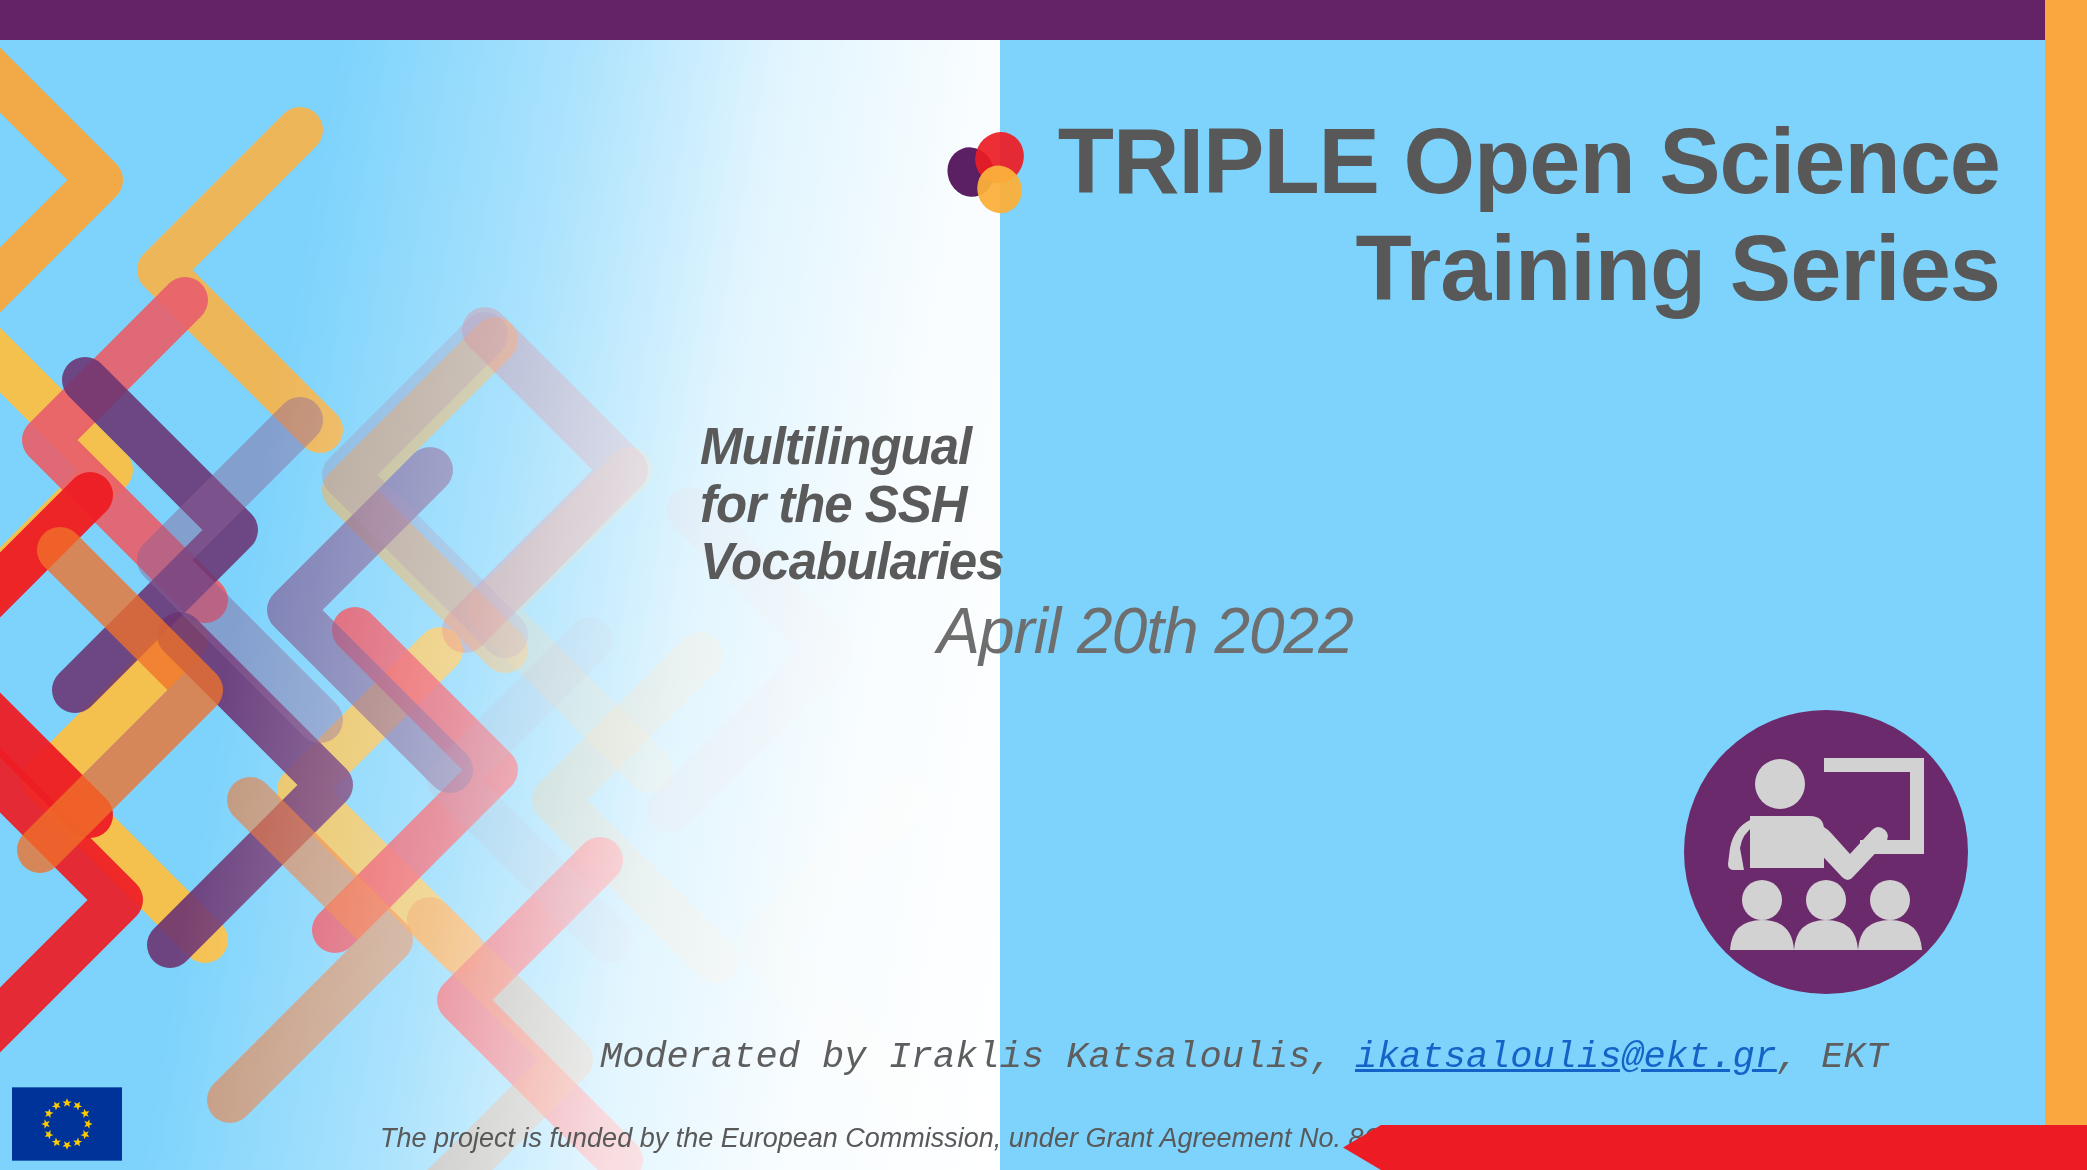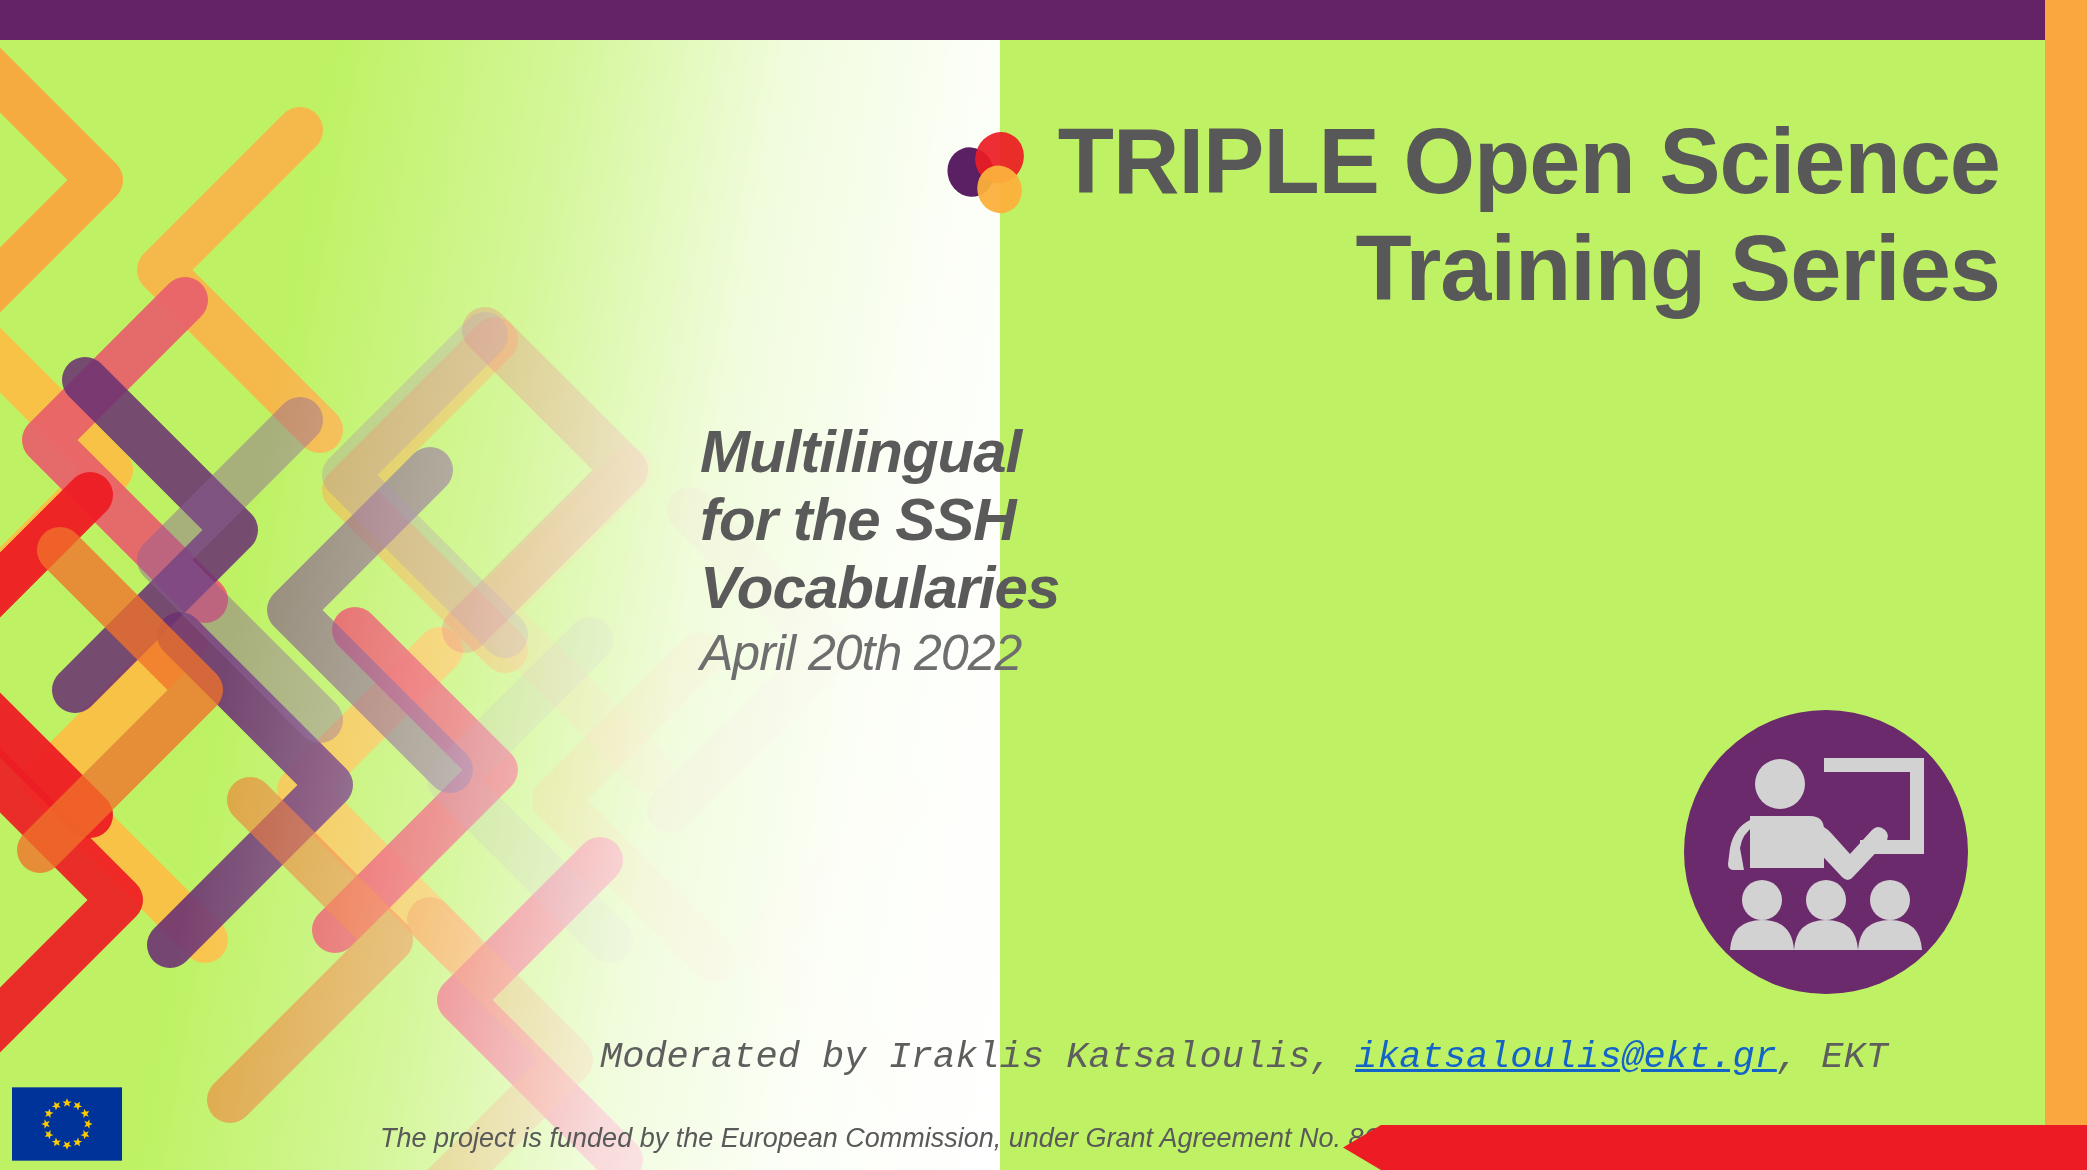--- a/index.html
+++ b/index.html
@@ -4,21 +4,21 @@
 <style>
   html, body {
     margin: 0;
     padding: 0;
     background: #ffffff;
   }
   #slide {
     position: relative;
     width: 2087px;
     height: 1170px;
-    background: #bef264;
+    background: #7dd3fc;
     overflow: hidden;
     font-family: "Liberation Sans", sans-serif;
   }
 
   
   .top-bar {
     position: absolute;
     left: 0; top: 0;
     width: 2045px;
     height: 40px;
@@ -90,33 +90,33 @@
 
   
   .title-block {
     position: absolute;
     left: 700px; top: 418px;
     width: 890px;
     color: #5A5A5A;
     text-align: left;
   }
   .title-main {
-    font-size: 60px;
+    font-size: 51px;
     font-weight: bold;
     font-style: italic;
     line-height: 1.13;
     letter-spacing: -1px;
   }
   .title-date {
-    font-size: 50px;
+    font-size: 64px;
     font-style: italic;
     font-weight: normal;
     color: #6E6E6E;
     line-height: 1.15;
-    text-align: left;
+    text-align: center;
     margin-top: 4px;
     letter-spacing: -1px;
   }
 
   
   .badge {
     position: absolute;
     left: 1682px; top: 708px;
     width: 288px; height: 288px;
   }

